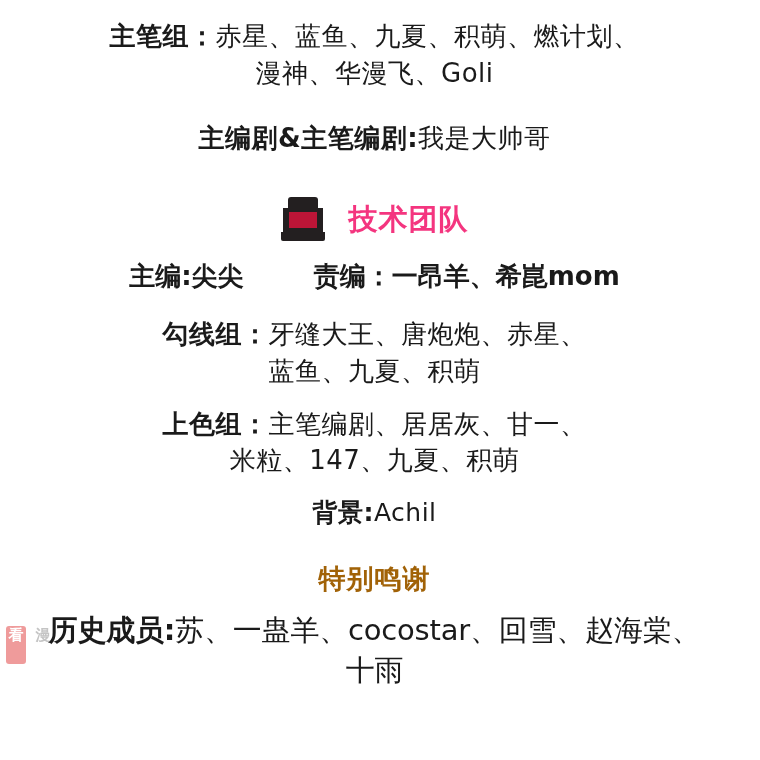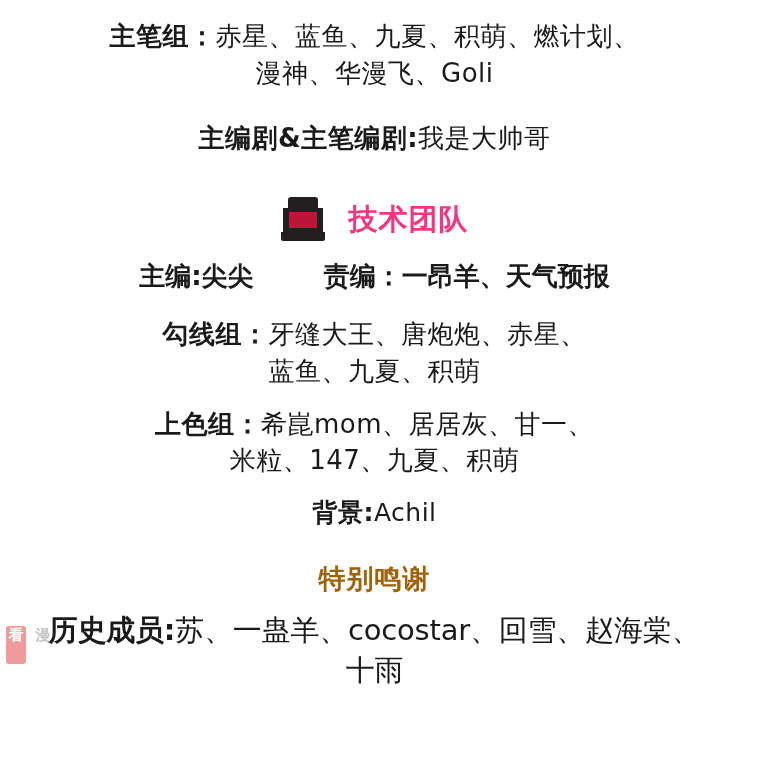--- a/index.html
+++ b/index.html
@@ -192,40 +192,40 @@
       <span class="base"></span>
     </span>
     <span class="title">技术团队</span>
   </div>
 
   <div class="two-col">
     <span class="pair">
       <span>主编:</span><span class="value">尖尖</span>
     </span>
     <span class="pair">
-      <span>责编：</span><span class="value">一昂羊、天气预报</span>
+      <span>责编：</span><span class="value">一昂羊、希崑mom</span>
     </span>
   </div>
 
   <div class="gap-md"></div>
 
   <div class="block">
     <div class="line credit-line">
       <span class="bold-label">勾线组：</span><span class="value">牙缝大王、唐炮炮、赤星、</span>
     </div>
     <div class="line credit-line">
       <span class="value">蓝鱼、九夏、积萌</span>
     </div>
   </div>
 
   <div class="gap-sm"></div>
 
   <div class="block">
     <div class="line credit-line">
-      <span class="bold-label">上色组：</span><span class="value">希崑mom、居居灰、甘一、</span>
+      <span class="bold-label">上色组：</span><span class="value">主笔编剧、居居灰、甘一、</span>
     </div>
     <div class="line credit-line">
       <span class="value">米粒、147、九夏、积萌</span>
     </div>
   </div>
 
   <div class="gap-sm"></div>
 
   <div class="line small-line">
     <span class="bold-label">背景:</span><span class="value">Achil</span>

